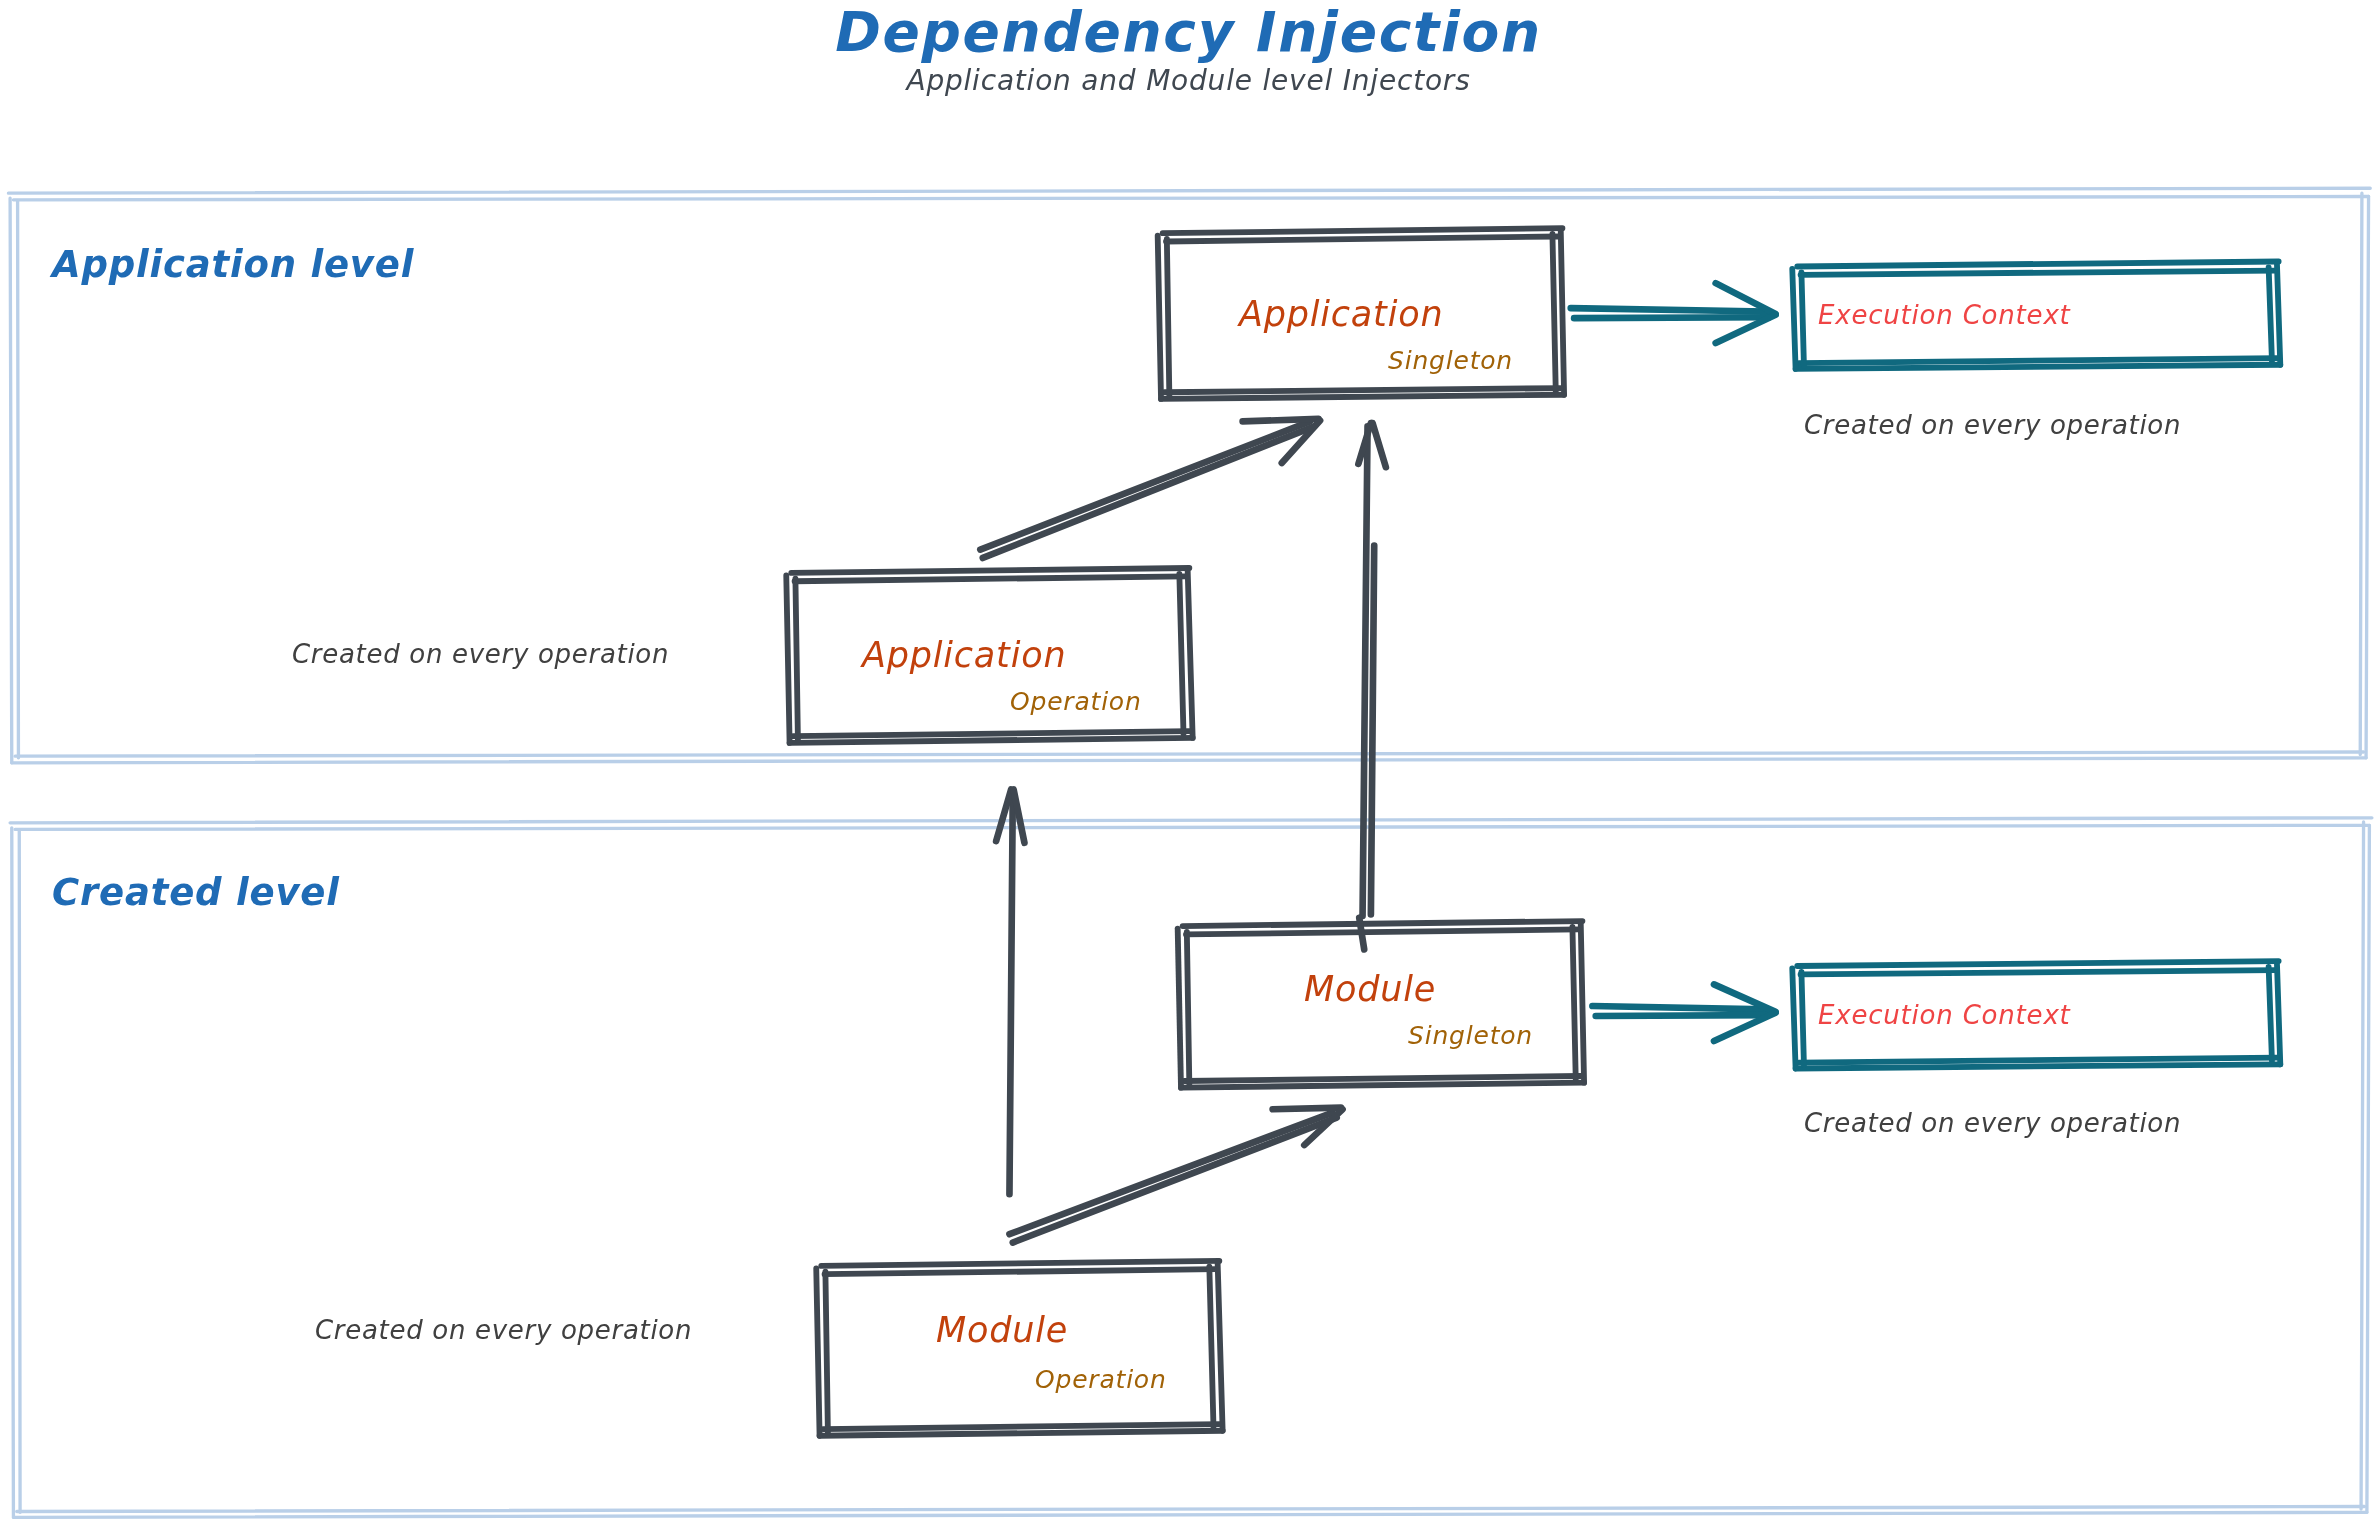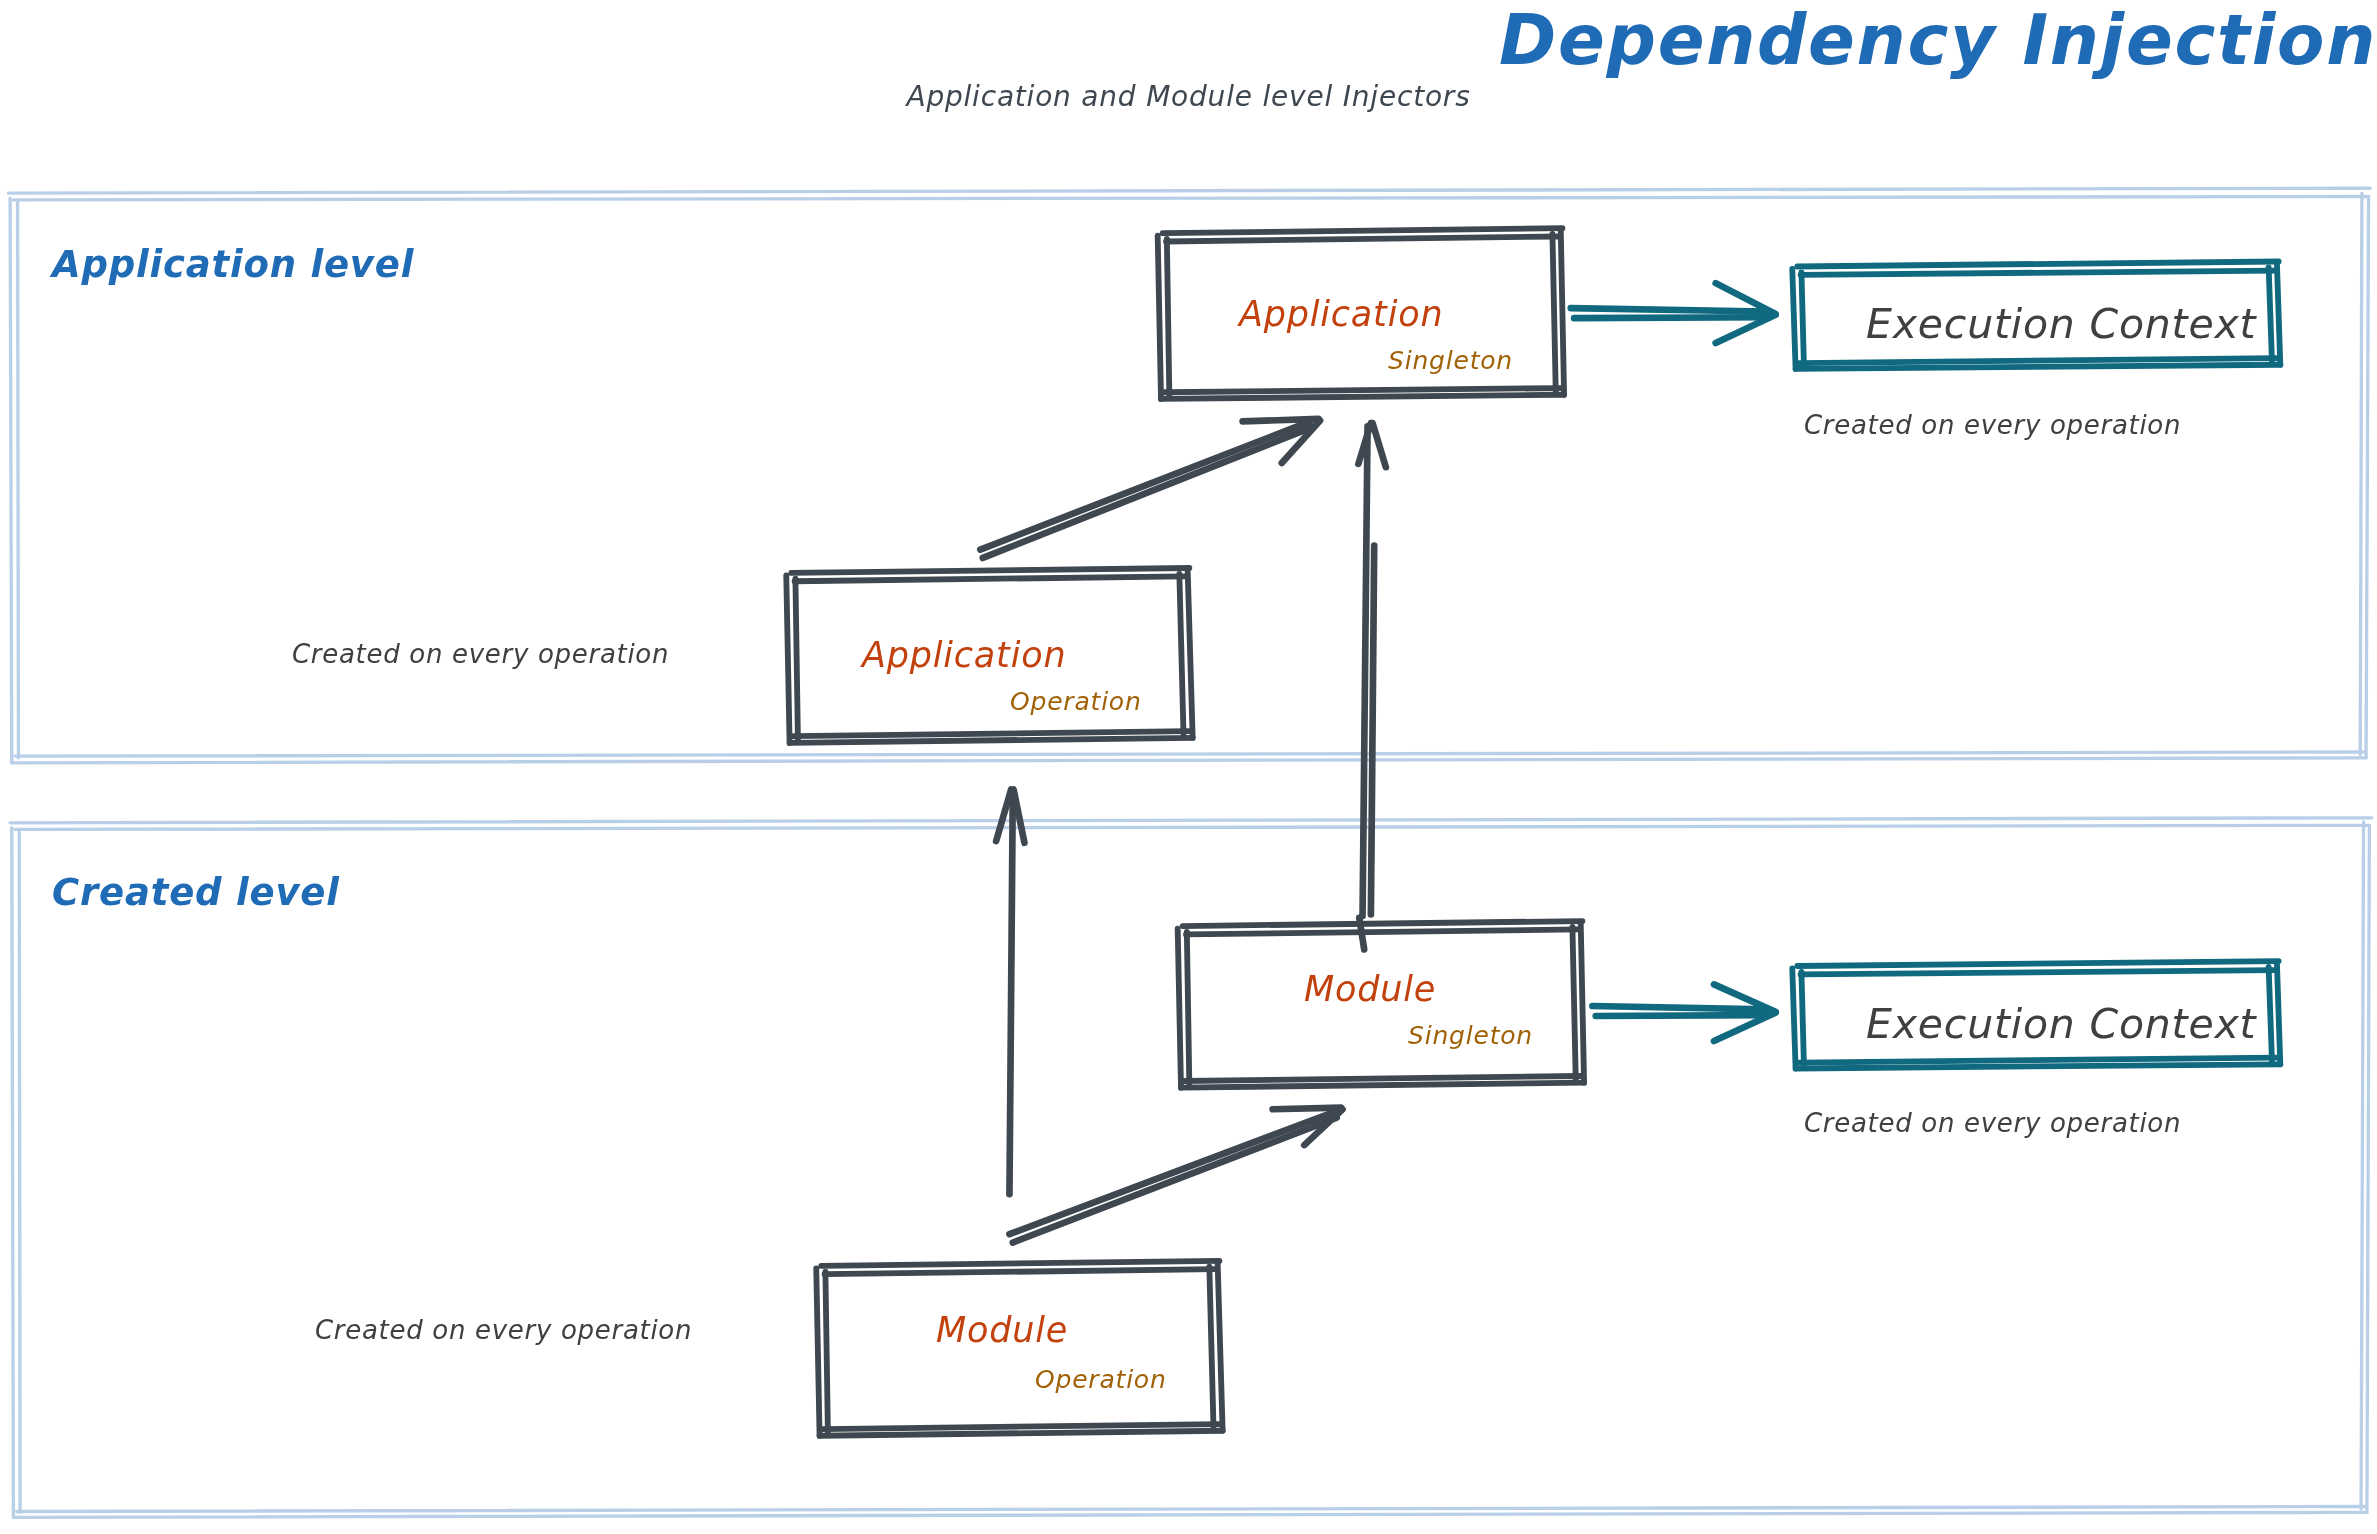--- a/index.html
+++ b/index.html
@@ -33,22 +33,22 @@
     white-space: nowrap;
     font-family: "DejaVu Sans", sans-serif;
     font-style: italic;
     letter-spacing: 0.4px;
   }
 
   #title {
     left: 0;
     top: 8.3px;
     width: 2377px;
-    text-align: right;
-    font-size: 69px;
+    text-align: center;
+    font-size: 55px;
     font-weight: 700;
     color: #1f6bb5;
     letter-spacing: 1.7px;
     white-space: nowrap;
     font-style: italic;
     font-family: "DejaVu Sans", sans-serif;
   }
   #subtitle {
     left: 0;
     top: 102px;
@@ -76,25 +76,24 @@
     color: #c2410c;
     letter-spacing: 0.8px;
   }
   .node-scope {
     font-size: 25px;
     font-weight: 500;
     color: #a16207;
     letter-spacing: 0.8px;
   }
   .ctx-title {
-    font-size: 41px;
+    font-size: 26px;
     font-weight: 500;
-    color: #404040;
-    letter-spacing: 0.8px;
-    margin-left: 48px;
+    color: #ef4444;
+    letter-spacing: 0.8px;
   }
   .caption {
     font-size: 26px;
     font-weight: 400;
     color: #404040;
     letter-spacing: 0.7px;
   }
 </style>
 </head>
 <body>

